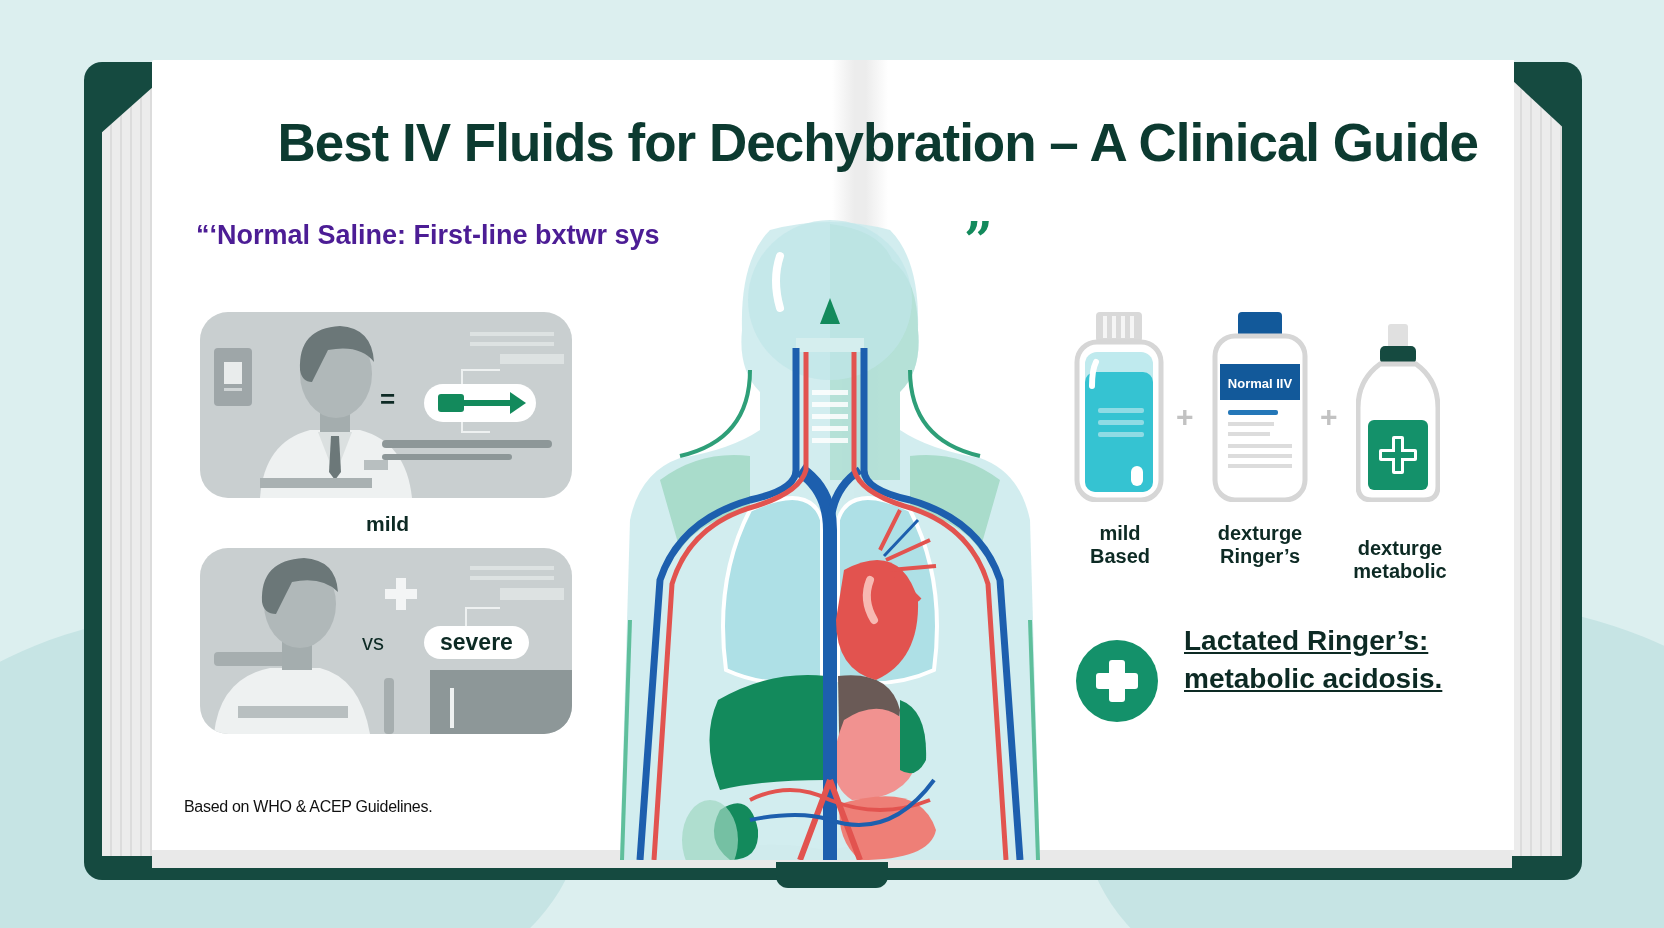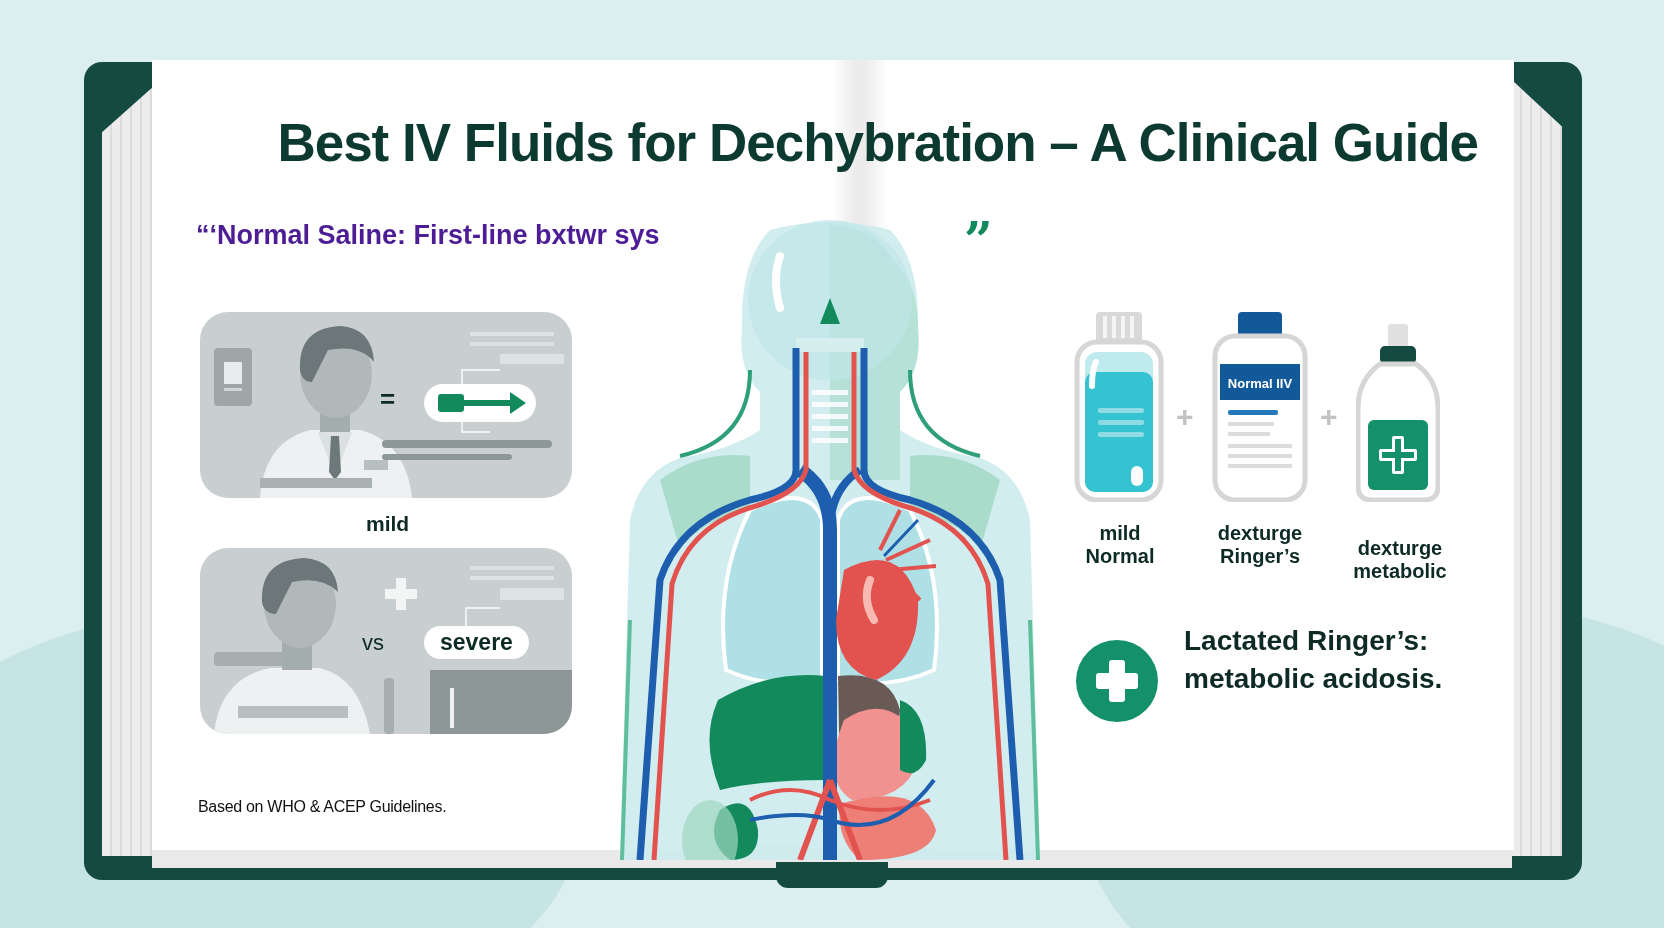--- a/index.html
+++ b/index.html
@@ -86,41 +86,41 @@
   }
   .vs-label {
     position: absolute; left: 362px; top: 630px; font-size: 22px; font-weight: 400; color: #0d2a24;
   }
   .severe-pill {
     position: absolute; left: 424px; top: 626px; padding: 3px 16px;
     background: #ffffff; border-radius: 20px;
     font-size: 23px; font-weight: 700; color: #0d2a24;
   }
   .source-note {
-    position: absolute; left: 198px; top: 798px; font-size: 16px; color: #111; letter-spacing: -0.3px;
+    position: absolute; left: 184px; top: 798px; font-size: 16px; color: #111; letter-spacing: -0.3px;
   }
 
   
   .anatomy { position: absolute; left: 600px; top: 220px; }
 
   
   .bottle { position: absolute; }
   .bottle-label {
     position: absolute; text-align: center; font-size: 20px; font-weight: 700; color: #0d2a24; line-height: 23px;
   }
   .plus-sign {
     position: absolute; font-size: 30px; color: #c2c2c2; font-weight: 700;
   }
 
   .lr-badge {
     position: absolute; left: 1076px; top: 640px; width: 82px; height: 82px; border-radius: 50%;
     background: #14916a; display: flex; align-items: center; justify-content: center;
   }
   .lr-text {
-    position: absolute; left: 1184px; top: 622px; font-size: 28px; font-weight: 700; color: #0d2a24; line-height: 38px;
+    position: absolute; left: 1184px; top: 622px; font-size: 28px; font-weight: 700; color: #0d2a24; line-height: 38px; text-decoration: underline;
   }
 </style>
 </head>
 <body>
 
 <div class="bg-hill-left"></div>
 <div class="bg-hill-right"></div>
 
 <div class="book-cover"></div>
 <div class="page-edges-left"></div>
@@ -288,21 +288,21 @@
   <path d="M24 42 L60 42 Q82 58 82 86 L82 164 Q82 178 68 178 L16 178 Q2 178 2 164 L2 86 Q2 58 24 42 Z" fill="#ffffff" stroke="#d6d6d6" stroke-width="5"></path>
   <rect x="12" y="98" width="60" height="70" rx="6" fill="#14916a"></rect>
   <rect x="36" y="114" width="12" height="38" rx="2" fill="#ffffff"></rect>
   <rect x="23" y="127" width="38" height="12" rx="2" fill="#ffffff"></rect>
   <rect x="39" y="117" width="6" height="32" fill="#14916a"></rect>
   <rect x="26" y="130" width="32" height="6" fill="#14916a"></rect>
 </svg>
 
 <div class="bottle-label" style="left:1070px;top:522px;width:100px">
   <div>mild</div>
-  <div>Normal</div>
+  <div>Based</div>
 </div>
 <div class="bottle-label" style="left:1208px;top:522px;width:104px">
   <div>dexturge</div>
   <div>Ringer’s</div>
 </div>
 <div class="bottle-label" style="left:1344px;top:537px;width:112px">
   <div>dexturge</div>
   <div>metabolic</div>
 </div>
 

